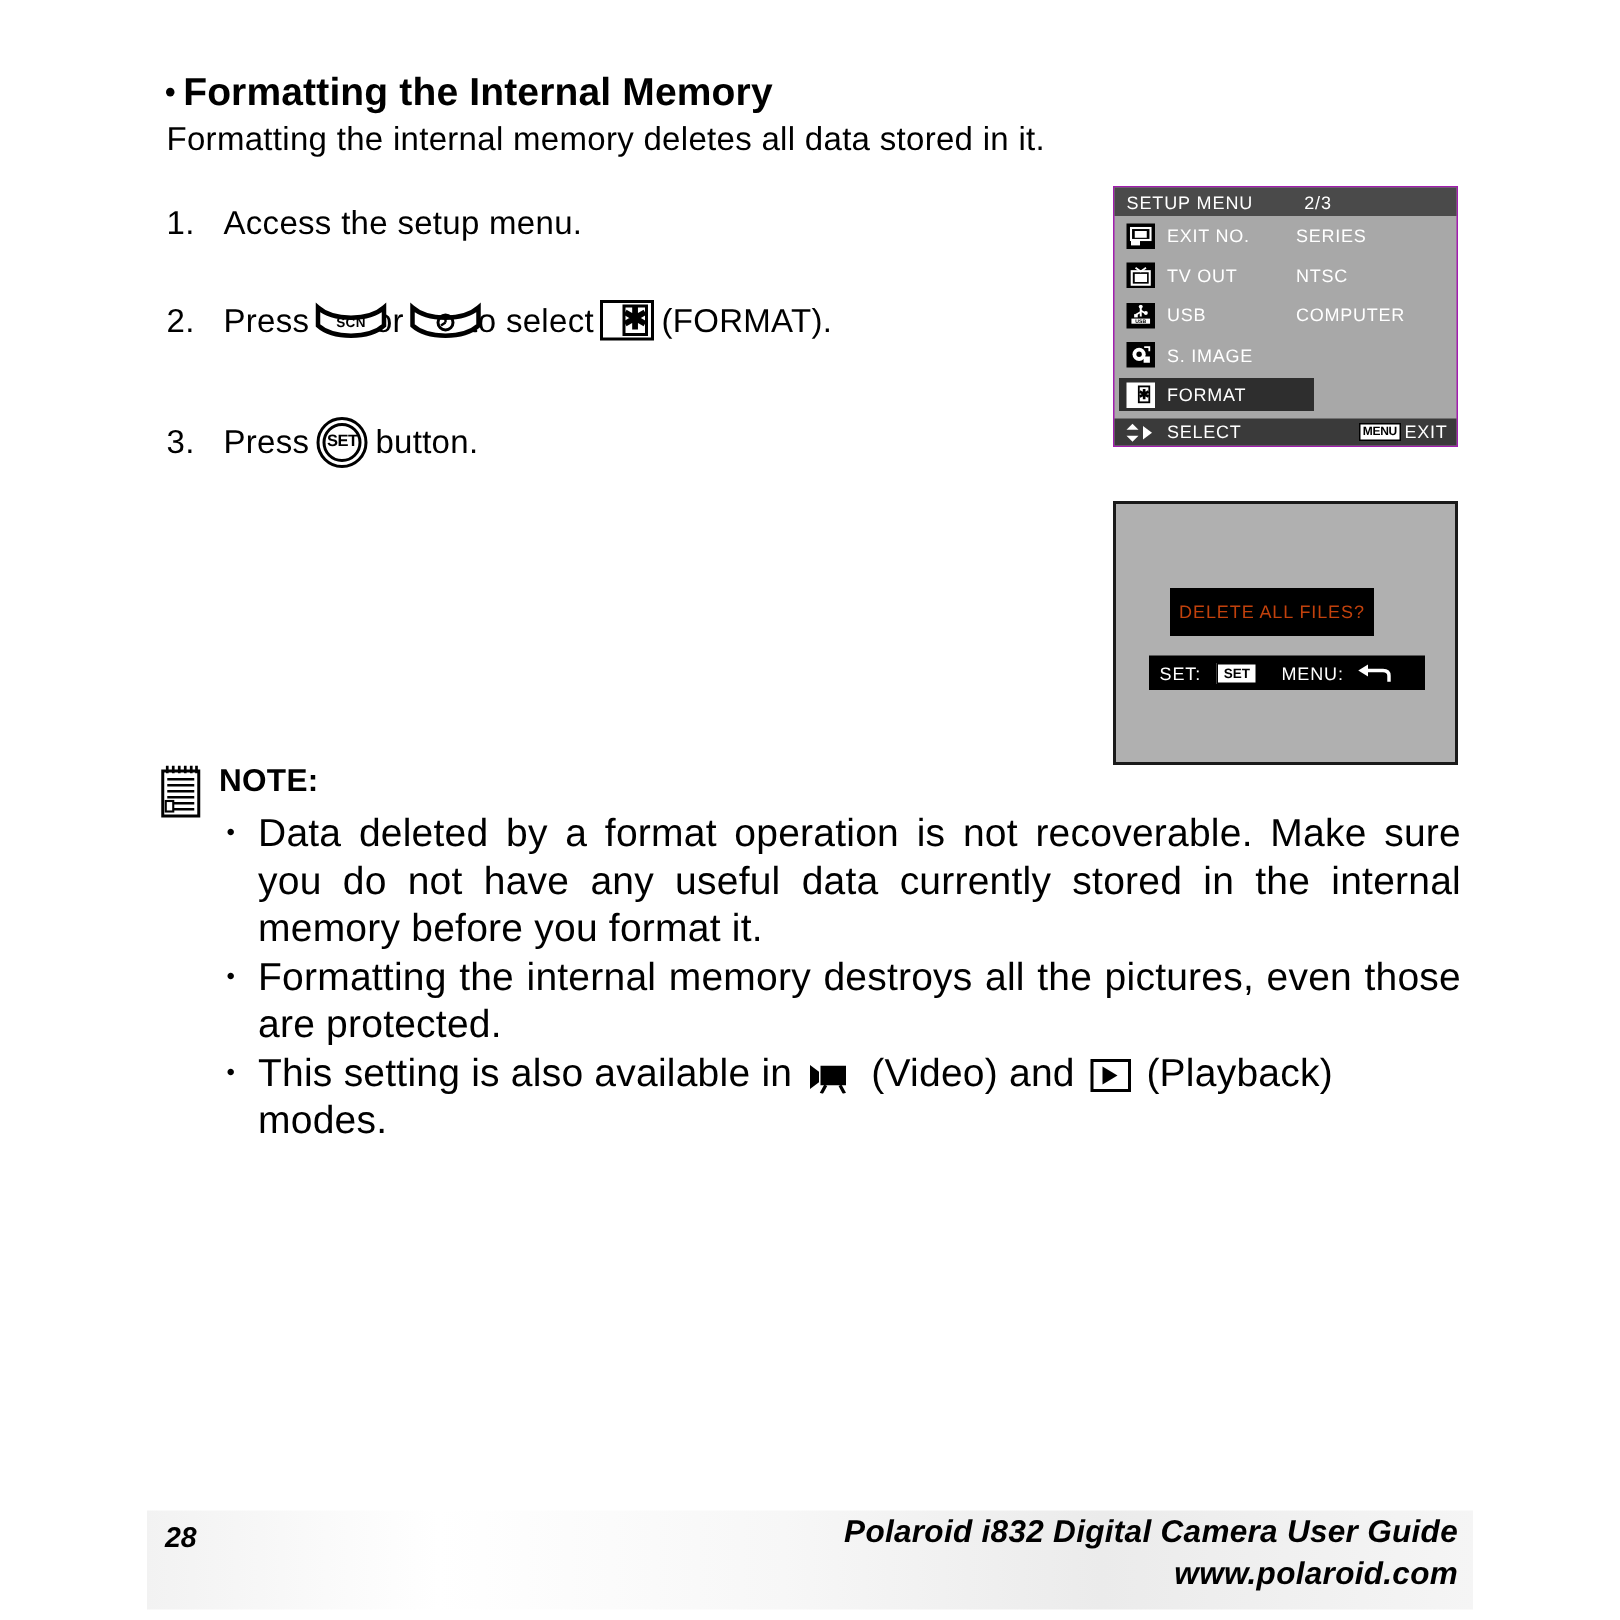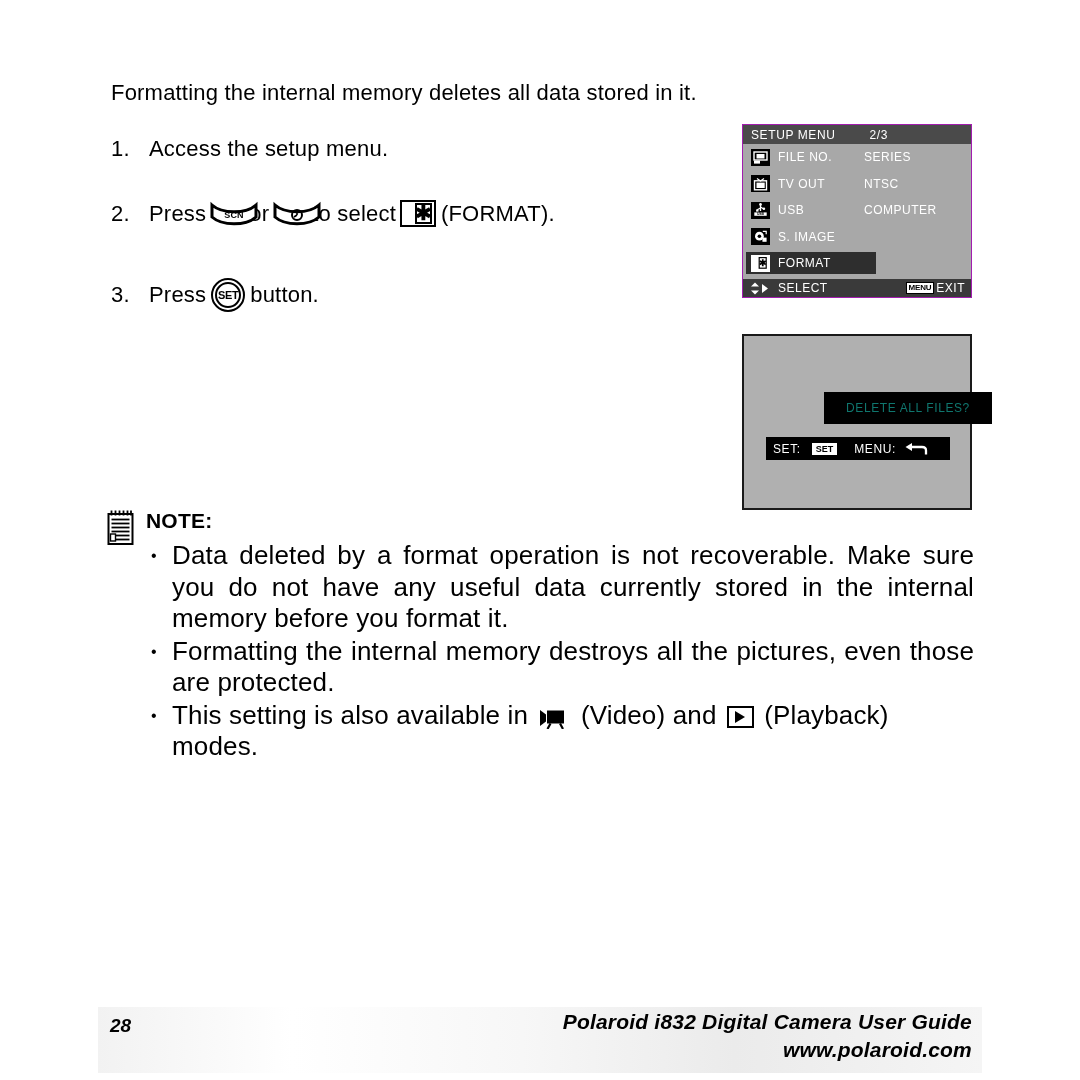--- a/index.html
+++ b/index.html
@@ -261,30 +261,29 @@
     width: 230px;
     height: 176px;
     background: #b0b0b0;
     border: 2px solid #1a1a1a;
     box-sizing: border-box;
   }
   .dlg-box {
     position: absolute;
     left: 36px;
     top: 56px;
-    width: 168px;
+    width: 136px;
     height: 32px;
     background: #000000;
-    color: #0f766e;
+    color: #c2410c;
     display: flex;
     align-items: center;
     justify-content: center;
     font-size: 12px;
     letter-spacing: 0.6px;
-    margin-left: 44px;
   }
   .dlg-bar {
     position: absolute;
     left: 22px;
     top: 101px;
     width: 184px;
     height: 23px;
     background: #000000;
     color: #ffffff;
     display: flex;
@@ -413,20 +412,23 @@
     font-style: italic;
     font-weight: bold;
     letter-spacing: 0.2px;
   }
 </style>
 </head>
 <body>
 
 <div class="page">
 
+  <div class="section-title">
+    <span class="bullet-dot">•</span><span>Formatting the Internal Memory</span>
+  </div>
 
   <div class="intro">Formatting the internal memory deletes all data stored in it.</div>
 
   <div class="step step-1">
     <span class="num">1.</span>
     <span>Access the setup menu.</span>
   </div>
 
   <div class="step step-2">
     <span class="num">2.</span>
@@ -473,21 +475,21 @@
     <div class="lcd-rows">
 
       <div class="lcd-row">
         <span class="ico">
           <svg width="15" height="13" viewBox="0 0 15 13">
             <rect x="1" y="1" width="13" height="8" fill="none" stroke="#ffffff" stroke-width="1.4"></rect>
             <rect x="3.5" y="3" width="8" height="4.5" fill="#ffffff"></rect>
             <rect x="1" y="9.6" width="6" height="3" fill="#ffffff"></rect>
           </svg>
         </span>
-        <span class="name">FILE NO.</span>
+        <span class="name">EXIT NO.</span>
         <span class="val">SERIES</span>
       </div>
 
       <div class="lcd-row">
         <span class="ico">
           <svg width="15" height="14" viewBox="0 0 15 14">
             <path d="M4 1.5 L 7.5 4 L 11 1.5" fill="none" stroke="#ffffff" stroke-width="1.2"></path>
             <rect x="1.5" y="3.8" width="12" height="9" fill="none" stroke="#ffffff" stroke-width="1.4"></rect>
             <rect x="3.5" y="5.6" width="8.2" height="5.4" fill="#ffffff"></rect>
           </svg>

